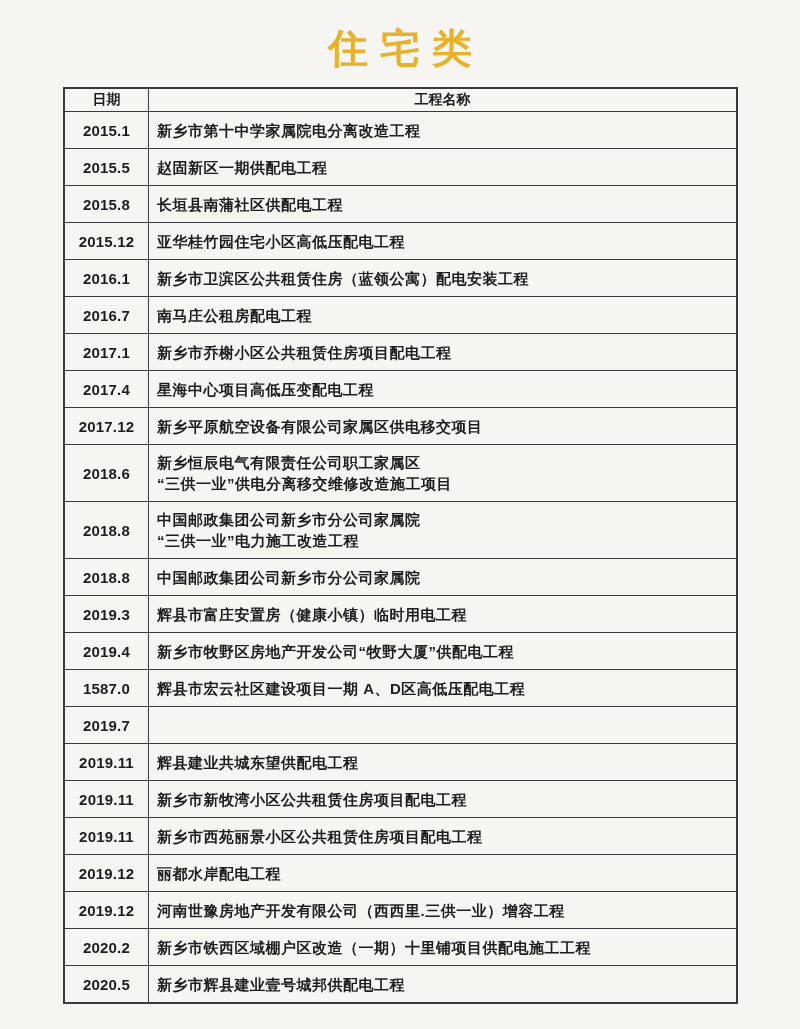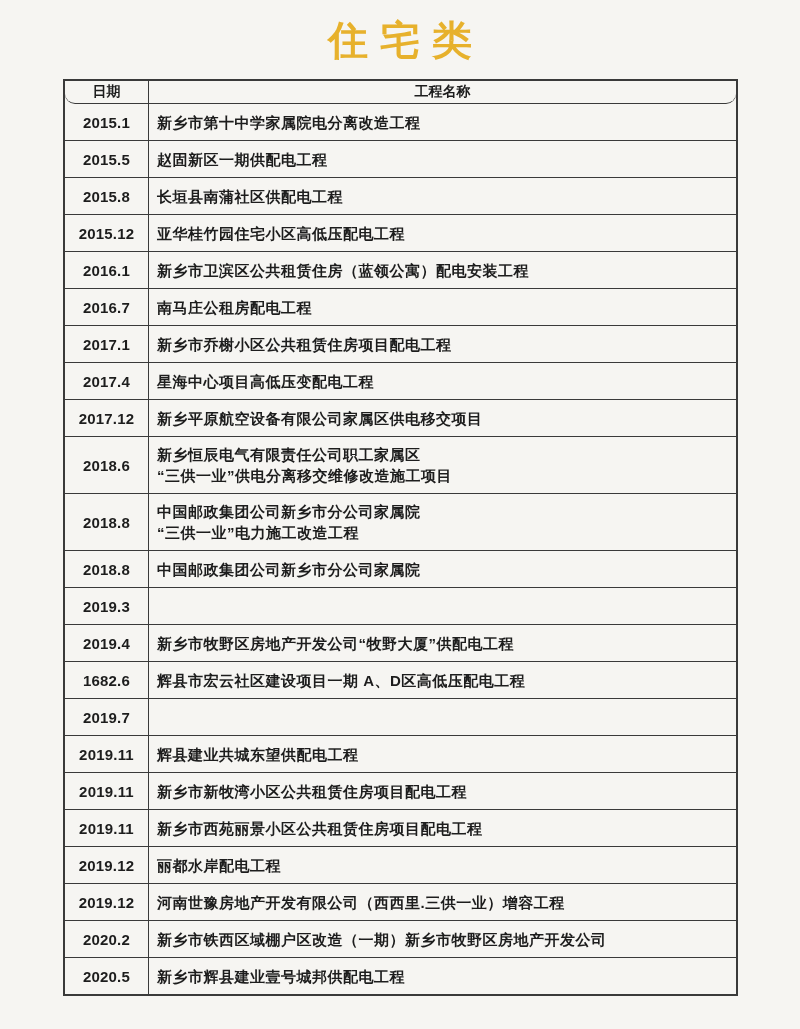--- a/index.html
+++ b/index.html
@@ -9,39 +9,38 @@
   body {
     width: 800px;
     height: 1029px;
     background: #f6f5f2;
     font-family: "Liberation Sans", "DejaVu Sans", sans-serif;
     color: #1d1d1d;
     overflow: hidden;
     position: relative;
   }
   .page-title {
-    margin: 0;
+    margin: 8px;
     padding-top: 16px;
     height: 48px;
     text-align: center;
     font-size: 40px;
     font-weight: bold;
     letter-spacing: 12px;
     text-indent: 12px;
     line-height: 48px;
   }
   .projects-table {
     margin: 15px 62px 0 63px;
     border: 2px solid #3a3a3a;
     background: transparent;
   }
   .thead {
     display: flex;
     border-bottom: 1px solid #3a3a3a;
-    border-radius: 10px;
   }
   .th {
     font-size: 14px;
     font-weight: bold;
     text-align: center;
     padding: 2px 0 3px 0;
     line-height: 17px;
   }
   .col-date {
     width: 84px;
@@ -148,29 +147,30 @@
 “三供一业”电力施工改造工程</div>
   </div>
 
   <div class="trow">
     <div class="cell-date col-date">2018.8</div>
     <div class="cell-name col-name">中国邮政集团公司新乡市分公司家属院</div>
   </div>
 
   <div class="trow">
     <div class="cell-date col-date">2019.3</div>
+    <div class="cell-name col-name">辉县市富庄安置房（健康小镇）临时用电工程</div>
   </div>
 
   <div class="trow">
     <div class="cell-date col-date">2019.4</div>
     <div class="cell-name col-name">新乡市牧野区房地产开发公司“牧野大厦”供配电工程</div>
   </div>
 
   <div class="trow">
-    <div class="cell-date col-date">1682.6</div>
+    <div class="cell-date col-date">1587.0</div>
     <div class="cell-name col-name">辉县市宏云社区建设项目一期 A、D区高低压配电工程</div>
   </div>
 
   <div class="trow">
     <div class="cell-date col-date">2019.7</div>
   </div>
 
   <div class="trow">
     <div class="cell-date col-date">2019.11</div>
     <div class="cell-name col-name">辉县建业共城东望供配电工程</div>
@@ -191,21 +191,21 @@
     <div class="cell-name col-name">丽都水岸配电工程</div>
   </div>
 
   <div class="trow">
     <div class="cell-date col-date">2019.12</div>
     <div class="cell-name col-name">河南世豫房地产开发有限公司（西西里.三供一业）增容工程</div>
   </div>
 
   <div class="trow">
     <div class="cell-date col-date">2020.2</div>
-    <div class="cell-name col-name">新乡市铁西区域棚户区改造（一期）新乡市牧野区房地产开发公司</div>
+    <div class="cell-name col-name">新乡市铁西区域棚户区改造（一期）十里铺项目供配电施工工程</div>
   </div>
 
   <div class="trow">
     <div class="cell-date col-date">2020.5</div>
     <div class="cell-name col-name">新乡市辉县建业壹号城邦供配电工程</div>
   </div>
 </div>
 </div>
 
 </body></html>

